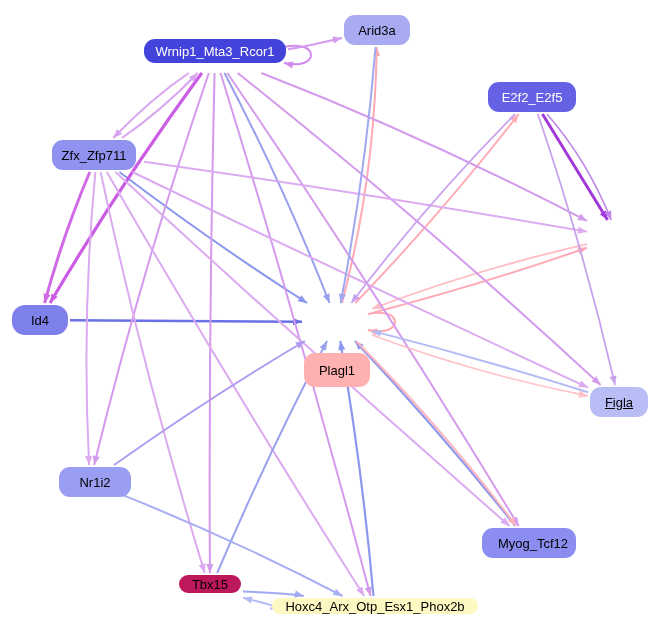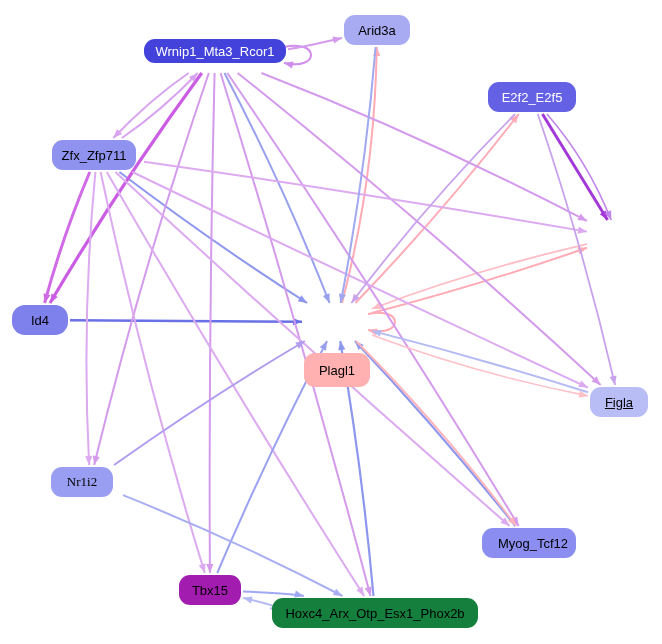--- a/index.html
+++ b/index.html
@@ -118,25 +118,25 @@
     </div>
     <div class="node" style="left: 12px; top: 305px; width: 56px; height: 30px; background: rgb(126, 128, 236); color: rgb(0, 0, 0); border-radius: 13px;">
       <span>Id4</span>
     </div>
     <div class="node" style="left: 304px; top: 305px; width: 66px; height: 34px; background: rgb(255, 176, 176); color: rgb(0, 0, 0); margin-top: 48px;">
       <span>Plagl1</span>
     </div>
     <div class="node" style="left: 590px; top: 387px; width: 58px; height: 30px; background: rgb(185, 189, 246); color: rgb(0, 0, 0); text-decoration: underline;">
       <span>Figla</span>
     </div>
-    <div class="node" style="left: 51px; top: 467px; width: 62px; height: 30px; background: rgb(154, 158, 242); color: rgb(0, 0, 0); font-family: Liberation Serif, serif;">
+    <div class="node" style="left: 59px; top: 467px; width: 72px; height: 30px; background: rgb(154, 158, 242); color: rgb(0, 0, 0);">
       <span>Nr1i2</span>
     </div>
     <div class="node" style="left: 482px; top: 528px; width: 94px; height: 30px; background: rgb(139, 142, 240); color: rgb(0, 0, 0); padding-left: 8px;">
       <span>Myog_Tcf12</span>
     </div>
-    <div class="node" style="left: 179px; top: 575px; width: 62px; height: 30px; background: #a21caf; color: rgb(0, 0, 0);">
+    <div class="node" style="left: 179px; top: 575px; width: 62px; height: 18px; background: #be185d; color: rgb(0, 0, 0);">
       <span>Tbx15</span>
     </div>
-    <div class="node" style="left: 272px; top: 598px; width: 206px; height: 30px; background: #15803d; color: rgb(0, 0, 0);">
+    <div class="node" style="left: 272px; top: 598px; width: 206px; height: 16px; background: #fef9c3; color: rgb(0, 0, 0);">
       <span>Hoxc4_Arx_Otp_Esx1_Phox2b</span>
     </div>
   </div>
 
 </body></html>

